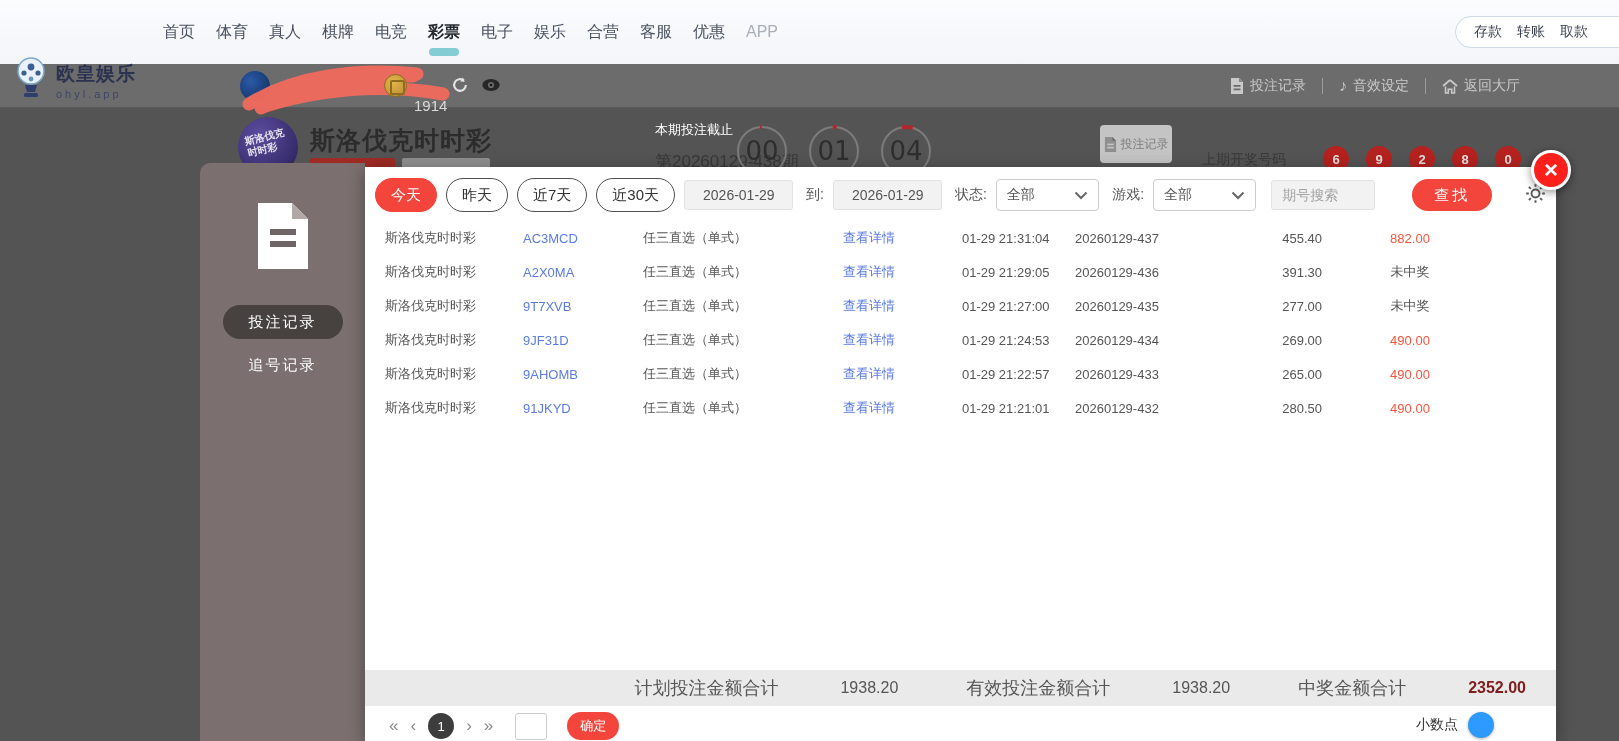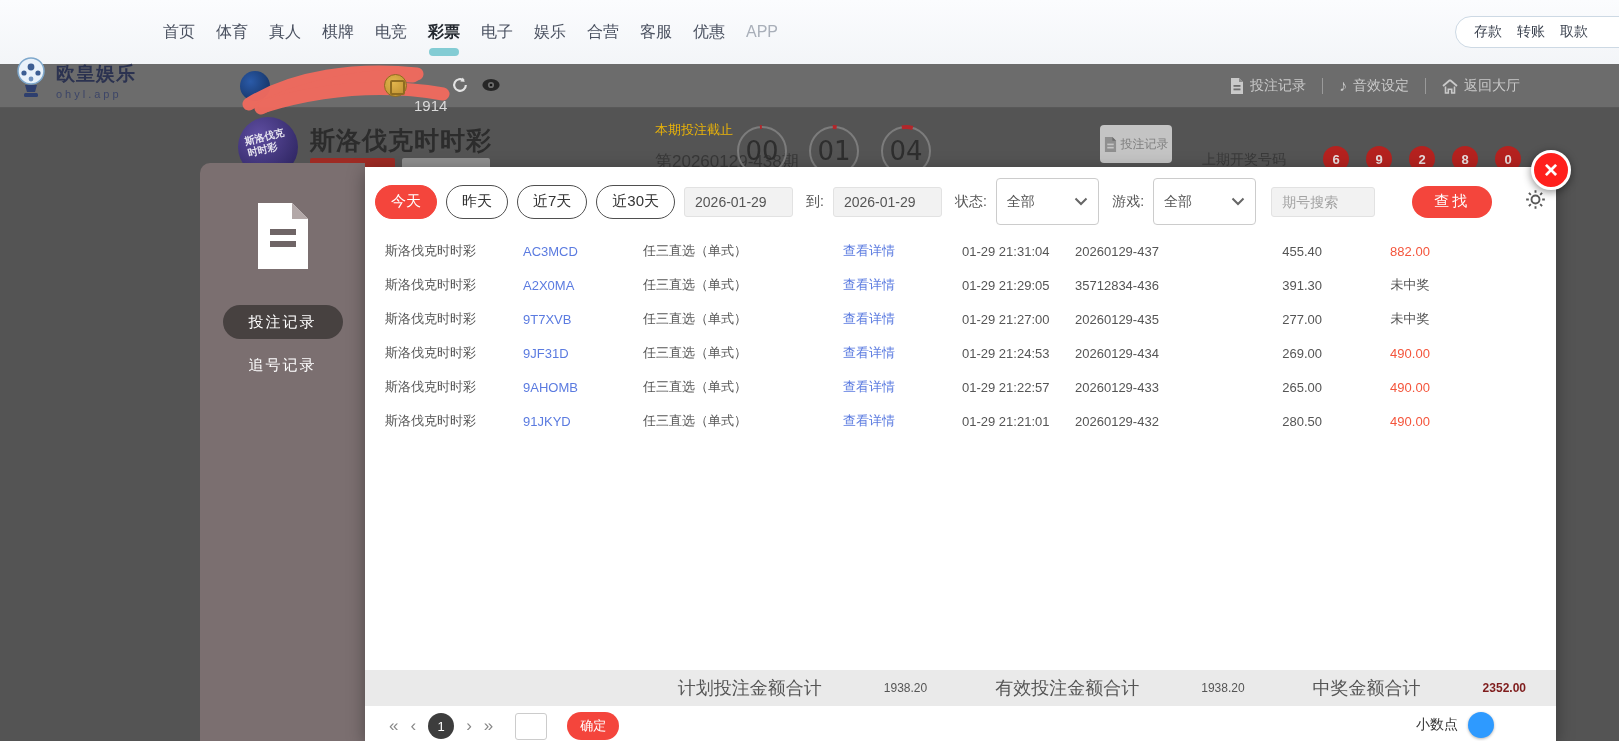--- a/index.html
+++ b/index.html
@@ -43,21 +43,21 @@
   .note-glyph { font-size:16px; color:#c9c9c9; }
 
   .game-header { position:absolute; left:0; top:44px; width:1619px; height:140px; }
   .game-badge { position:absolute; left:238px; top:9px; width:60px; height:60px; border-radius:50%;
     background:radial-gradient(circle at 35% 30%, #5e4da0, #241d54); overflow:hidden; }
   .game-badge .bt { position:absolute; left:8px; top:14px; transform:rotate(-14deg);
     color:rgba(255,255,255,.85); font-size:10px; font-weight:bold; line-height:12px; white-space:nowrap; }
   .game-title { position:absolute; left:310px; top:16px; font-size:25px; font-weight:bold; color:#2c2c2c; letter-spacing:1px; }
   .ghost-btn-red { position:absolute; left:310px; top:50px; width:85px; height:26px; background:#9e2b24; border-radius:2px; }
   .ghost-btn-grey { position:absolute; left:402px; top:50px; width:88px; height:26px; background:#8f8f8f; border-radius:2px; }
-  .deadline-l1 { position:absolute; left:655px; top:13px; font-size:13px; color:#eab308; }
+  .deadline-l1 { position:absolute; left:655px; top:13px; font-size:13px; color:#ffffff; }
   .deadline-l2 { position:absolute; left:655px; top:42px; font-size:17px; color:#383838; }
   .cd-circle { position:absolute; top:16px; width:54px; height:54px; }
   .cd-circle .num { position:absolute; left:0; top:12px; width:54px; text-align:center;
     font-size:26px; color:#2e2e2e; font-family:"DejaVu Sans",sans-serif; }
   .cd1 { left:735px; } .cd2 { left:807px; } .cd3 { left:879px; }
   .grey-record-btn { position:absolute; left:1100px; top:17px; width:72px; height:38px; background:#c4c4c4;
     border-radius:4px; display:flex; align-items:center; justify-content:center; gap:4px; }
   .grey-record-btn span { font-size:12px; color:#7e7e7e; }
   .lastdraw-label { position:absolute; left:1202px; top:43px; font-size:14px; color:#3a3a3a; }
   .balls { position:absolute; left:1323px; top:38px; display:flex; gap:17px; }
@@ -77,23 +77,23 @@
 
   .modal-main { position:absolute; left:365px; top:167px; width:1191px; height:574px;
     background:#fff; border-radius:0 8px 0 0; z-index:10; box-shadow:0 4px 18px rgba(0,0,0,.35); }
 
   .filterbar { display:flex; align-items:center; gap:9px; padding:11px 10px 9px 10px; }
   .qbtn { height:34px; border-radius:17px; padding:8px 15px; border:1px solid #4f4f4f; background:#fff;
     font-size:15px; color:#333; display:flex; align-items:center; cursor:pointer; white-space:nowrap;
     font-family:inherit; }
   .qbtn.active { background:#f4453c; border-color:#f4453c; color:#fff; }
   .date-input { width:109px; height:30px; background:#f2f2f2; border:1px solid #e2e2e2; border-radius:3px;
-    font-size:14px; color:#555; padding:0 10px; font-family:inherit; }
+    font-size:14px; color:#555; padding:0 18px; font-family:inherit; }
   .flabel { font-size:14px; color:#555; white-space:nowrap; margin-left:4px; }
-  .select { width:118px; height:47px; background:#fff; border:1px solid #ccc; border-radius:4px;
+  .select { width:118px; height:32px; background:#fff; border:1px solid #ccc; border-radius:4px;
     display:flex; align-items:center; justify-content:space-between; padding:0 10px; cursor:pointer; }
   .select span { font-size:14px; color:#555; }
   .search-input { width:104px; height:30px; background:#f2f2f2; border:1px solid #e2e2e2; border-radius:3px;
     font-size:14px; color:#555; padding:0 10px; margin-left:6px; font-family:inherit; }
   .search-input::placeholder { color:#a3a3a3; }
   .find-btn { width:94px; height:32px; border:none; border-radius:16px; background:#f4453c; color:#fff;
     font-size:15px; margin-left:28px; cursor:pointer; letter-spacing:3px; font-family:inherit; }
   .gear-wrap { margin-left:24px; cursor:pointer; }
 
   .thead,.trow { display:grid; grid-template-columns:158px 120px 200px 119px 113px 155px 110px 140px 76px;
@@ -105,21 +105,21 @@
   .c8 { text-align:center; }
   .c9 { text-align:right; padding-right:22px; }
   .link { color:#5b7be0; cursor:pointer; }
   .status { color:#555; }
   .status.win { color:#f4553c; }
 
   .totals { position:absolute; left:0; bottom:35px; width:100%; height:36px; background:#eaeaea;
     display:flex; align-items:center; justify-content:flex-end; padding-right:30px; }
   .tot-seg { display:flex; align-items:center; gap:62px; margin-left:68px; }
   .tot-label { font-size:18px; color:#555; }
-  .tot-value { font-size:12px; color:#555; }
+  .tot-value { font-size:16px; color:#555; }
   .tot-value.hl { color:#7f1d1d; font-weight:bold; }
 
   .bottombar { position:absolute; left:0; bottom:0; width:100%; height:35px; background:#fff; }
   .pager { position:absolute; left:24px; top:6px; display:flex; align-items:center; gap:12px; }
   .pg-arrow { font-size:17px; color:#888; cursor:pointer; line-height:26px; }
   .pg-current { width:26px; height:26px; border-radius:50%; background:#3d3d3d; color:#fff;
     font-size:13px; display:flex; align-items:center; justify-content:center; }
   .pg-input { width:32px; height:27px; border:1px solid #ccc; border-radius:3px; margin-left:10px;
     font-family:inherit; }
   .pg-confirm { width:52px; height:28px; border:none; border-radius:14px; background:#f4453c; color:#fff;
@@ -358,21 +358,21 @@
         <span class="c8 status win">882.00</span>
         <span class="c9"></span>
       </div>
 
       <div class="trow">
         <span class="c1">斯洛伐克时时彩</span>
         <span class="c2 link">A2X0MA</span>
         <span class="c3">任三直选（单式）</span>
         <span class="c4 link">查看详情</span>
         <span class="c5">01-29 21:29:05</span>
-        <span class="c6">35712834-436</span>
+        <span class="c6">20260129-436</span>
         <span class="c7">391.30</span>
         <span class="c8 status">未中奖</span>
         <span class="c9"></span>
       </div>
 
       <div class="trow">
         <span class="c1">斯洛伐克时时彩</span>
         <span class="c2 link">9T7XVB</span>
         <span class="c3">任三直选（单式）</span>
         <span class="c4 link">查看详情</span>

